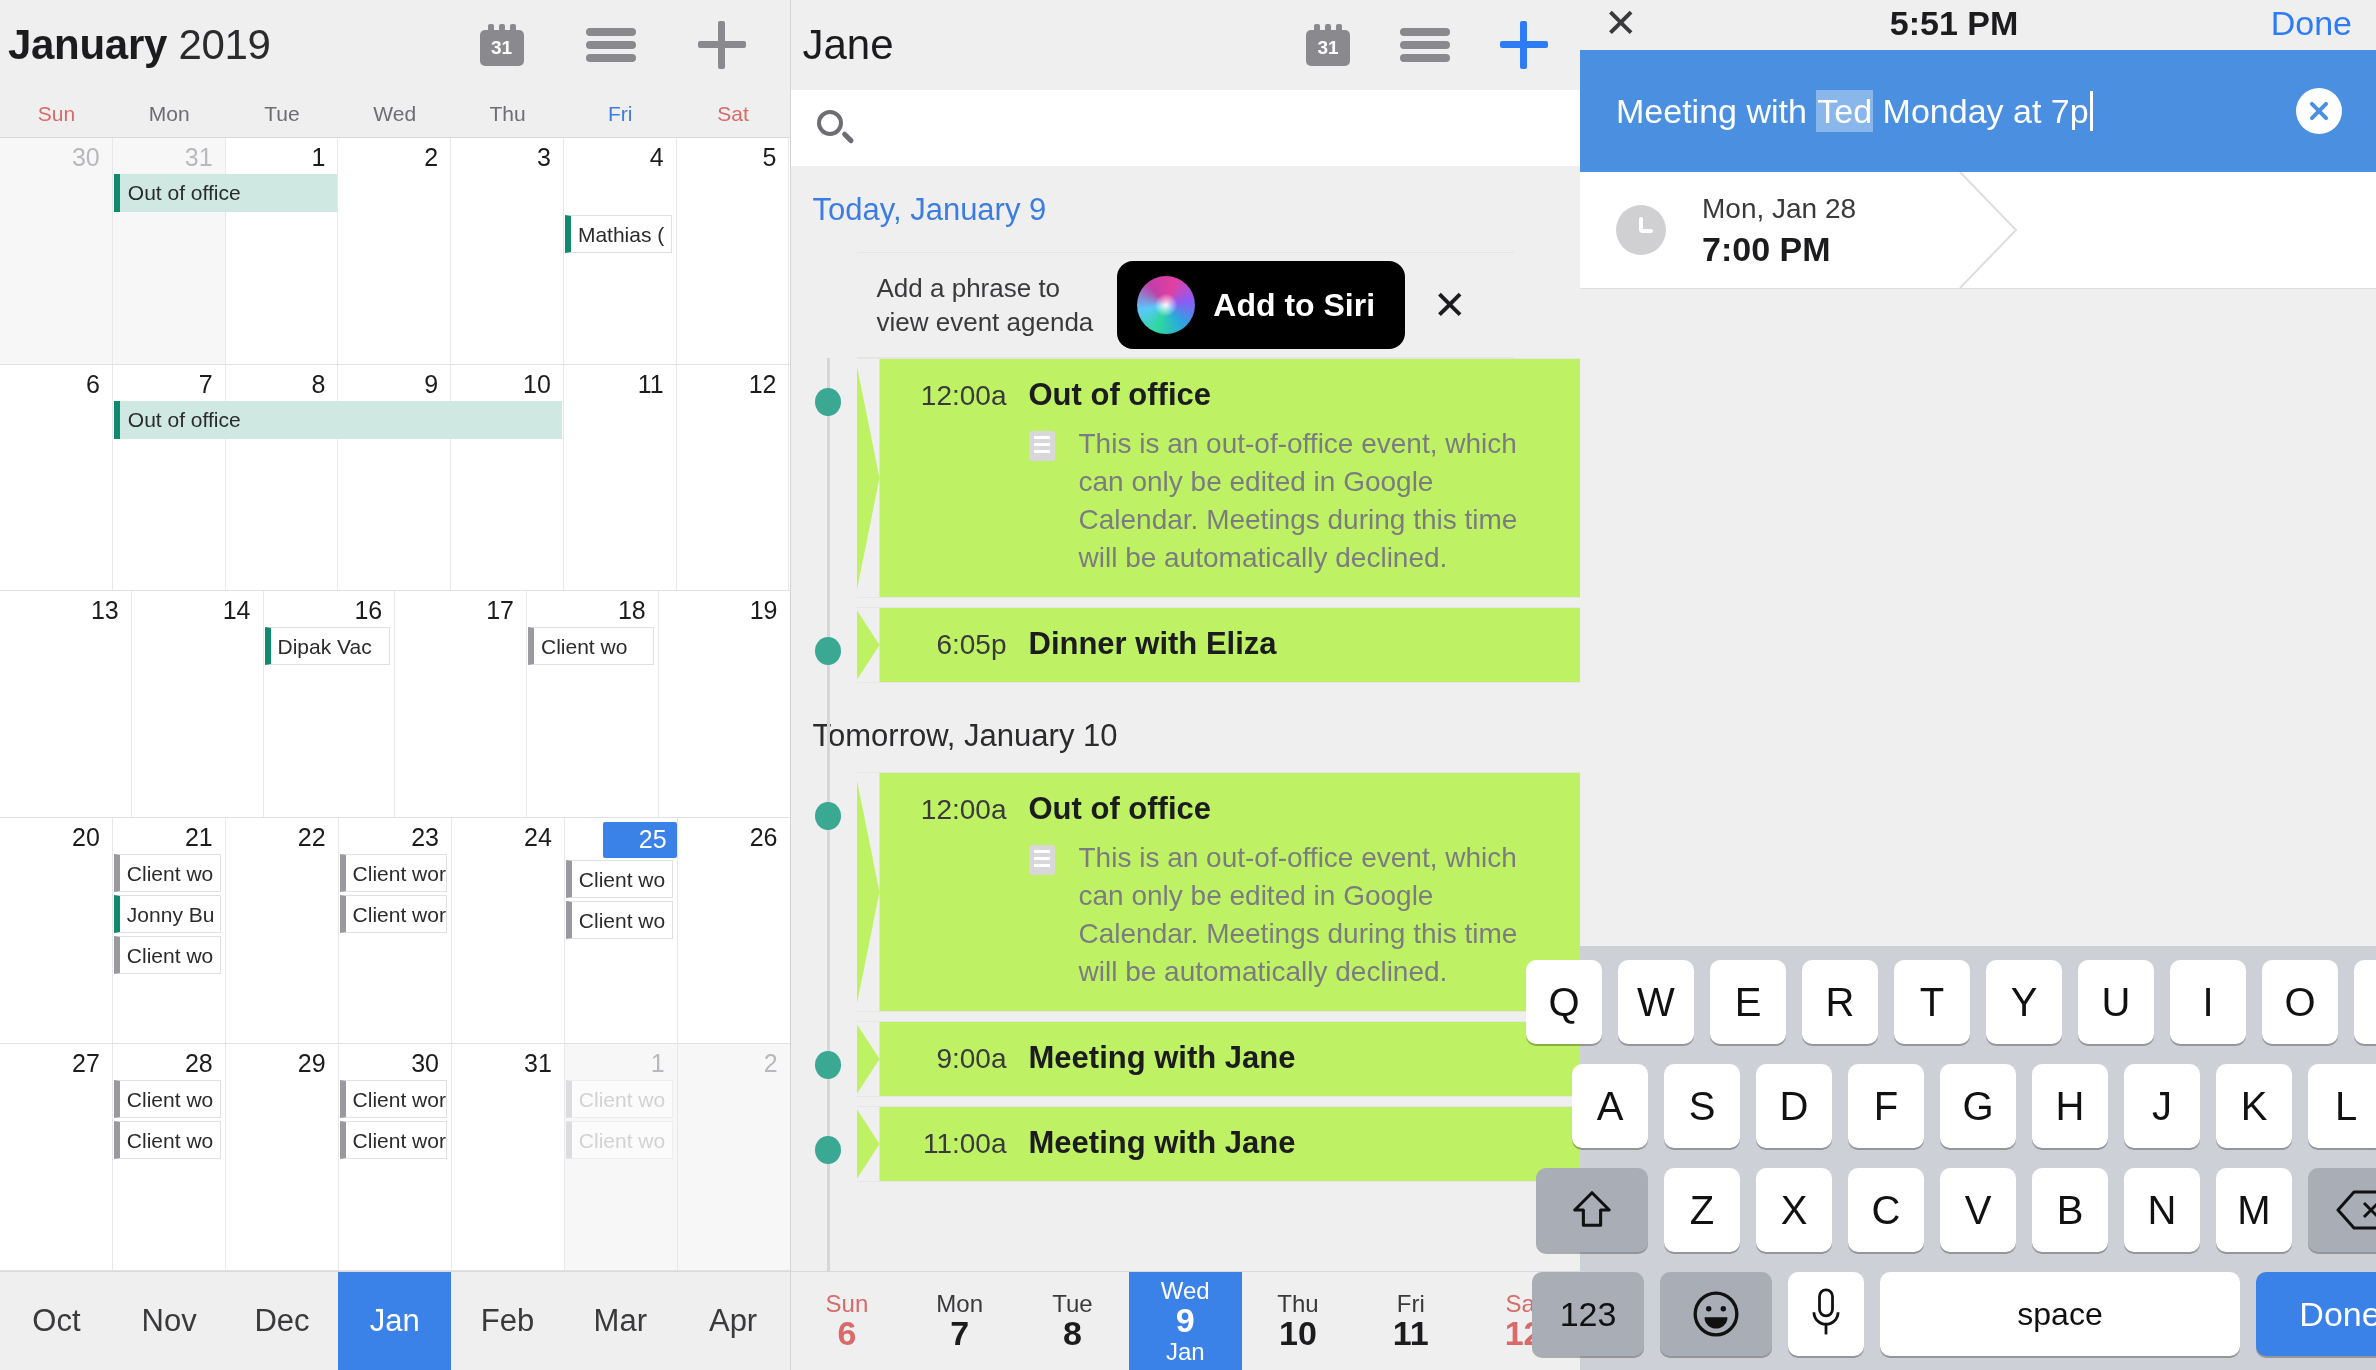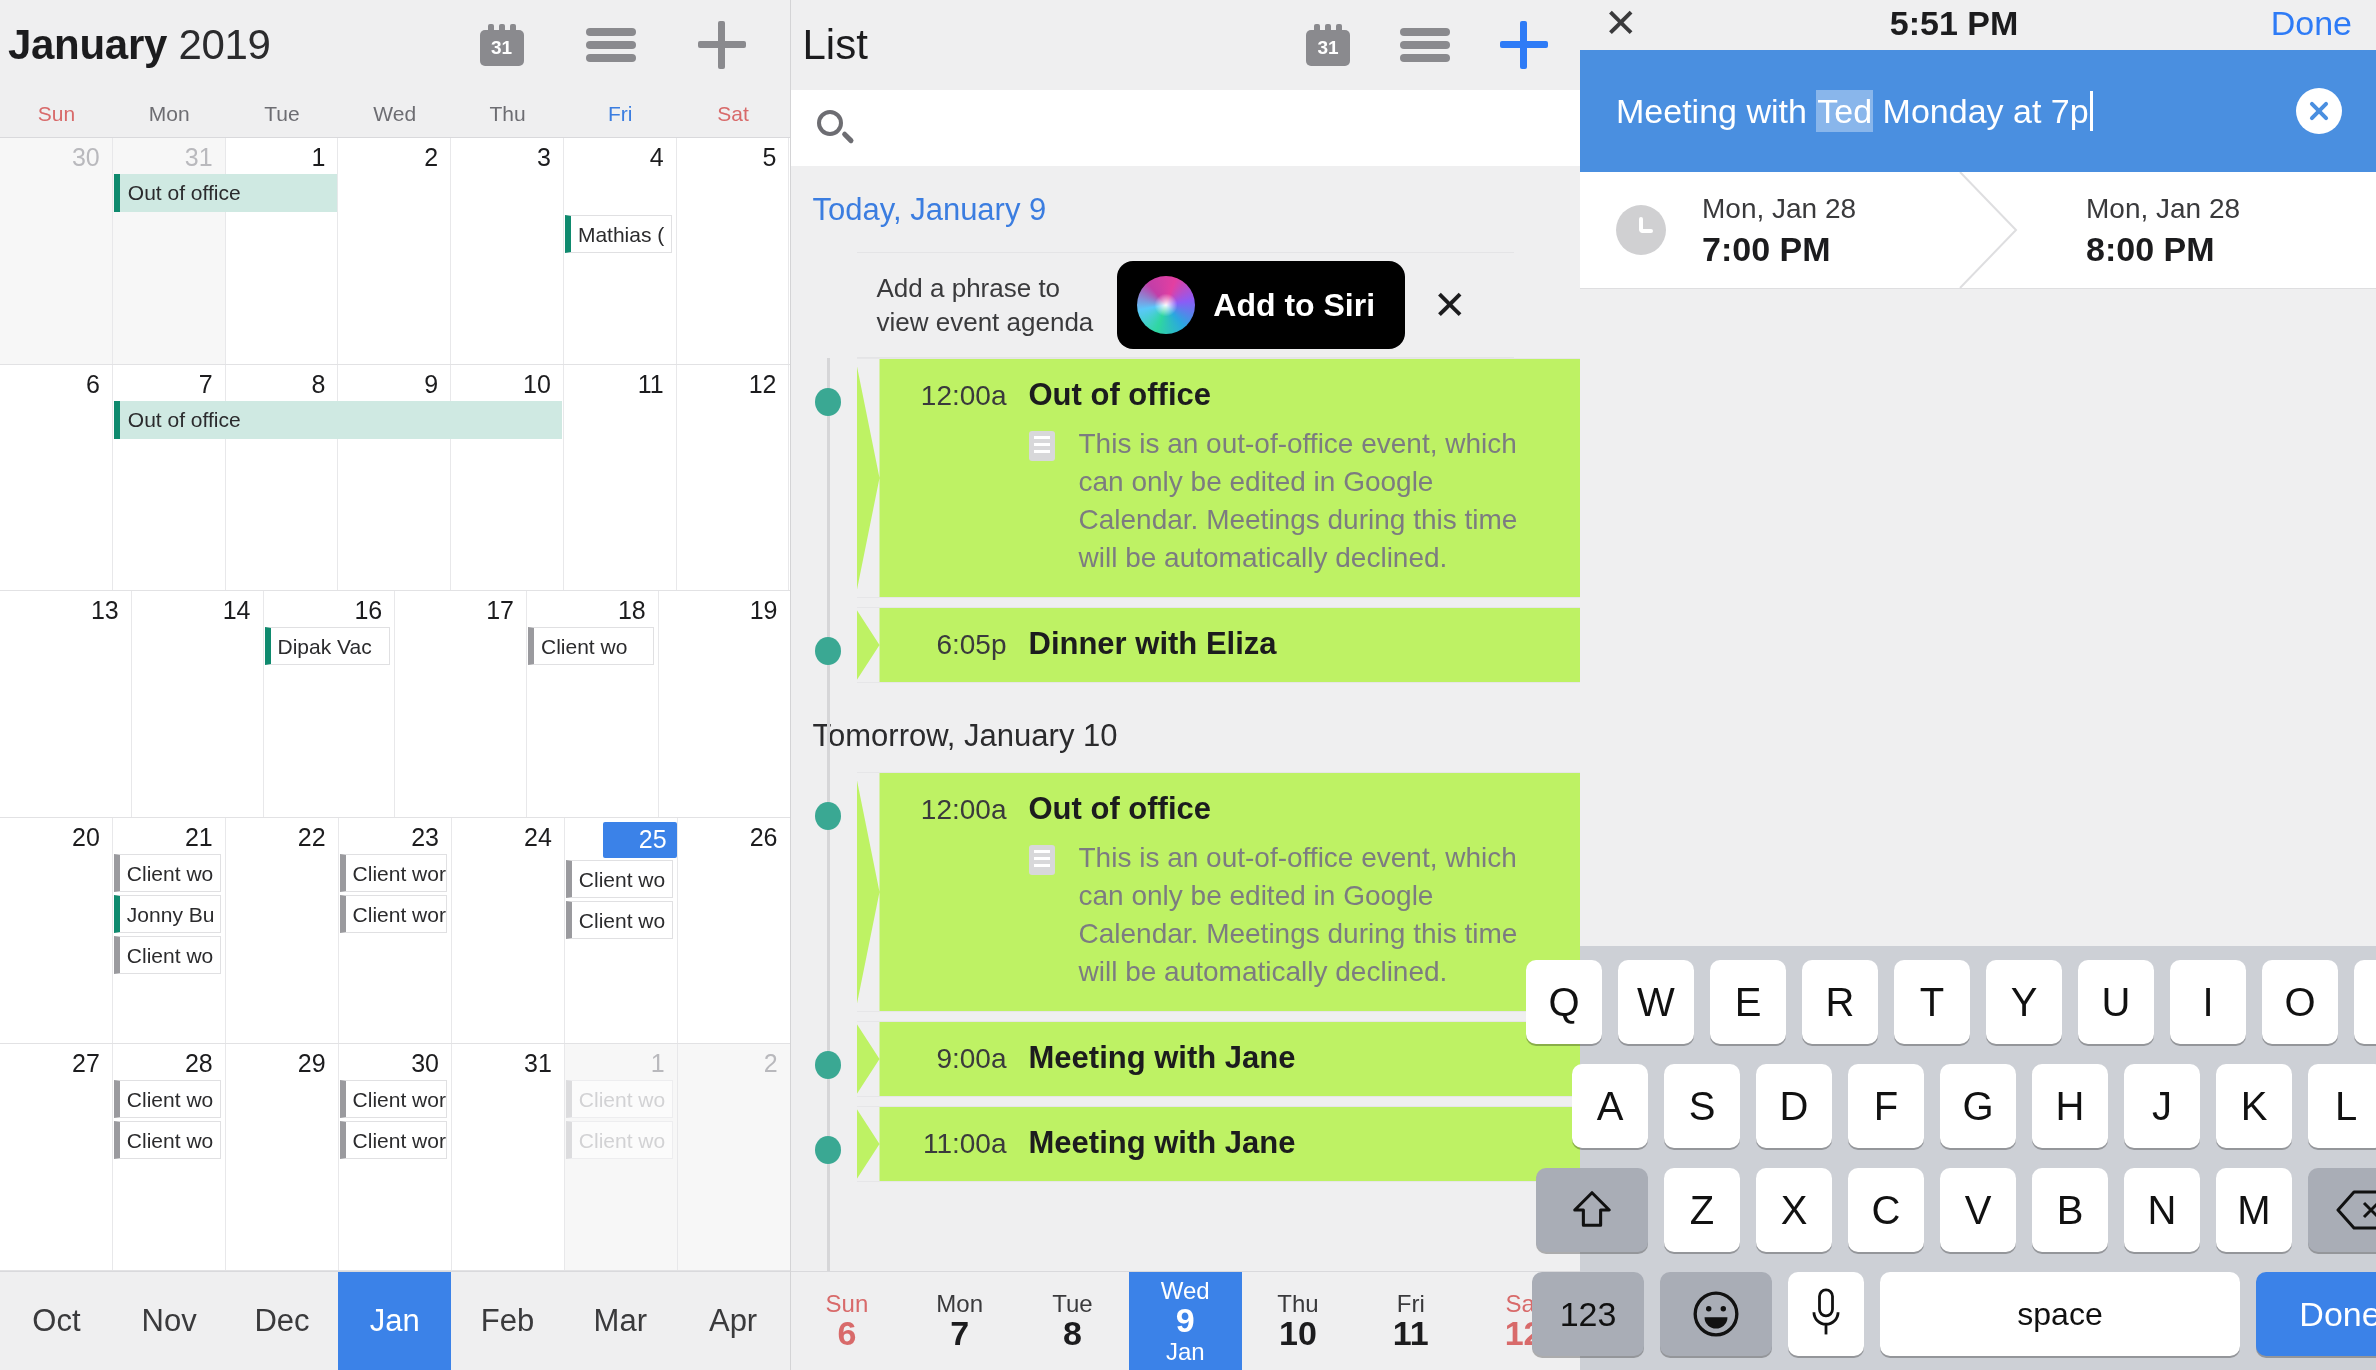--- a/index.html
+++ b/index.html
@@ -530,21 +530,21 @@
         <div class="month-cell active">Jan</div>
         <div class="month-cell">Feb</div>
         <div class="month-cell">Mar</div>
         <div class="month-cell">Apr</div>
       </div>
   </div>
 
   <div class="list-pane">
 
     <div class="list-header">
-      <div class="list-title">List</div>
+      <div class="list-title">Jane</div>
       <div class="list-header-icons">
         <span class="icon-cal31">
           <i class="tab" style="left:8px"></i>
             <i class="tab" style="left:19px"></i>
             <i class="tab" style="left:30px"></i>
           <span class="body"></span>
           <span class="num">31</span>
         </span>
         <span class="icon-hamb">
             <i></i>
@@ -690,24 +690,20 @@
       <span class="clock-icon"></span>
       <div class="when-block">
         <div class="when-date">Mon, Jan 28</div>
         <div class="when-time">7:00 PM</div>
       </div>
       <div class="when-sep">
         <svg width="74" height="116" viewBox="0 0 74 116">
             <path d="M6 0 L62 58 L6 116" fill="none" stroke="#dedee0" stroke-width="2"></path>
           </svg>
       </div>
-      <div class="when-block when-right">
-        <div class="when-date">Mon, Jan 28</div>
-        <div class="when-time">8:00 PM</div>
-      </div>
     </div>
 
     <div class="edit-spacer"></div>
 
     <div class="kb">
       <div class="kb-row" id="kb-row1">
           <div class="key w-letter">Q</div>
           <div class="key w-letter">W</div>
           <div class="key w-letter">E</div>
           <div class="key w-letter">R</div>

